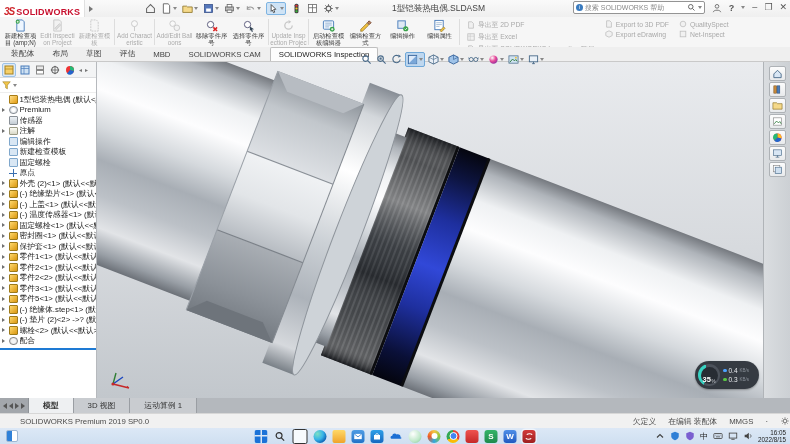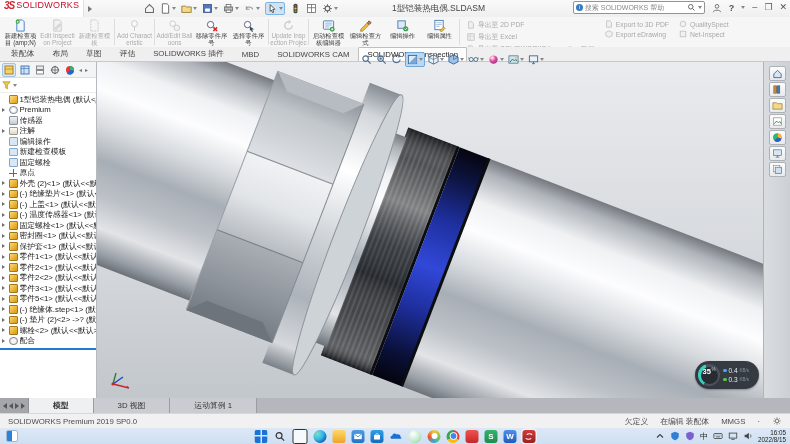--- a/index.html
+++ b/index.html
@@ -3,23 +3,23 @@
 <meta charset="utf-8">
 <style>
   html,body{margin:0;padding:0}
   body{width:790px;height:444px;position:relative;overflow:hidden;
        font-family:"Liberation Sans",sans-serif;background:#fff;font-size:8px;color:#333}
 
   
   .titlebar{position:absolute;left:0;top:0;width:790px;height:17px;
             background:linear-gradient(#fafafa,#efefef);border-bottom:1px solid #e2e2e2;
             display:flex;align-items:center}
-  .logo{display:flex;align-items:flex-start;gap:2px;padding:0 4px;height:100%;background:#fff;border-right:1px solid #e0e0e0}
+  .logo{display:flex;align-items:flex-end;gap:2px;padding:0 4px;height:100%;background:#fff;border-right:1px solid #e0e0e0}
   .logo .dslogo{color:#d0282e;font-weight:bold;font-style:italic;font-size:10px;letter-spacing:-1px}
-  .logo .brand{color:#c8102e;font-weight:normal;font-size:9px;letter-spacing:.2px}
+  .logo .brand{color:#c8102e;font-weight:bold;font-size:9px;letter-spacing:.2px}
   .flyout{width:0;height:0;border-left:4px solid #777;border-top:3px solid transparent;border-bottom:3px solid transparent;margin:0 4px}
   .qat{display:flex;align-items:center;gap:5px;margin-left:48px}
   .qat .qi{display:flex;align-items:center;gap:1px}
   .qat svg{width:11px;height:11px}
   .caret{width:0;height:0;border-top:3px solid #888;border-left:2.5px solid transparent;border-right:2.5px solid transparent}
   .qi.sel{background:#cfe3f5;border:1px solid #7eb4e2;border-radius:2px;padding:0 1px}
   .doc-title{position:absolute;left:392px;top:3px;font-size:8.5px;color:#444}
   .tb-right{position:absolute;right:3px;top:1px;display:flex;align-items:center;gap:7px}
   .searchbox{width:126px;height:11px;border:1px solid #949494;background:#fff;display:flex;align-items:center;gap:2px;padding:0 2px;border-radius:2px}
   .searchbox .sinfo{width:7px;height:7px;border-radius:50%;background:#3a7bbf;color:#fff;font-size:5.5px;line-height:7px;text-align:center;flex:none}
@@ -84,21 +84,21 @@
   .hudi.active{background:#bed7ef;border:1px solid #6ea7d8}
   
   .triad{position:absolute;left:10px;top:308px}
   
   .bubble{position:absolute;left:598px;top:299px;width:64px;height:28px;border-radius:14px;
           background:rgba(41,46,54,.93);display:flex;align-items:center;gap:3px;padding:0 3px;box-sizing:border-box;box-shadow:0 1px 2px rgba(0,0,0,.3)}
   .ring{width:22px;height:22px;border-radius:50%;flex:none;
         background:conic-gradient(from 210deg,#38d2c2 0 130deg,#4c525b 130deg 360deg);
         display:flex;align-items:center;justify-content:center}
   .ring-in{width:17px;height:17px;border-radius:50%;background:#272c33;color:#fff;
-           display:flex;align-items:flex-start;justify-content:center;font-size:7.5px;font-weight:bold}
+           display:flex;align-items:flex-end;justify-content:center;font-size:7.5px;font-weight:bold}
   .ring-in .pct{font-size:4.5px;font-weight:normal;margin-left:.5px;color:#cfd3d8}
   .brows{display:flex;flex-direction:column;gap:2px}
   .brow{display:flex;align-items:center;gap:2px;line-height:7px}
   .bdot{width:3.5px;height:3.5px;border-radius:50%;flex:none}
   .bdot.up{background:#4da3ff}.bdot.down{background:#59c843}
   .bval{color:#e8eaee;font-size:6.5px}
   .bunit{color:#8b929b;font-size:4.5px}
 
   
   .taskpane{position:absolute;right:0;top:62px;width:27px;height:336px;background:linear-gradient(90deg,#dadde0,#ccd0d4);border-left:1px solid #b0b4b8;box-sizing:border-box}
@@ -106,28 +106,28 @@
   .tpbtn{width:17px;height:15px;background:linear-gradient(#fcfcfc,#e8eaec);border:1px solid #aeb2b6;border-radius:2px;
          display:flex;align-items:center;justify-content:center;box-sizing:border-box}
   .tpbtn svg{width:11px;height:11px}
 
   
   .modeltabs{position:absolute;left:0;bottom:31px;width:790px;height:15px;background:#b4b8bd;display:flex;align-items:stretch}
   .mnav{display:flex;align-items:center;gap:2px;background:#a3a7ac;padding:0 3px;border-right:1px solid #8f9398}
   .mnav span{width:0;height:0;border-top:3px solid transparent;border-bottom:3px solid transparent}
   .mnav .l{border-right:4px solid #555}
   .mnav .r{border-left:4px solid #555}
-  .mtab{display:flex;align-items:center;padding:0 24px;font-size:7.8px;color:#333;background:#c9ccd0;border-right:1px solid #9a9ea3}
+  .mtab{display:flex;align-items:center;padding:0 14px;font-size:7.8px;color:#333;background:#c9ccd0;border-right:1px solid #9a9ea3}
   .mtab.active{background:#eef0f2;font-weight:bold}
 
   
   .statusbar{position:absolute;left:0;bottom:16px;width:790px;height:15px;background:#f1f1f1;border-top:1px solid #d7d7d7;
              display:flex;align-items:center;font-size:7.8px;color:#4a4a4a;box-sizing:border-box}
-  .statusbar .sleft{padding-left:8px}
-  .statusbar .sright{margin-left:auto;display:flex;align-items:center;gap:12px;padding-right:8px}
+  .statusbar .sleft{padding-left:20px}
+  .statusbar .sright{margin-left:auto;display:flex;align-items:center;gap:12px;}
 
   
   .taskbar{position:absolute;left:0;bottom:0;width:790px;height:16px;background:linear-gradient(#dce8f6,#cfdff1);display:flex;align-items:center}
   .widget{margin-left:6px;width:12px;height:12px;border-radius:2px;background:linear-gradient(90deg,#2f81d8 50%,#fff 50%);border:1px solid #9fb8d4;box-sizing:border-box}
   .tbicons{position:absolute;left:50%;transform:translateX(-50%);display:flex;align-items:center;gap:6px;height:16px}
   .tbi{width:13px;height:13px;border-radius:3px;position:relative;display:flex;align-items:center;justify-content:center;flex:none}
   .tbi span{color:#fff;font-size:8px;font-weight:bold;line-height:13px}
   .tbi.start{background:linear-gradient(#d8e6f5,#d8e6f5) center/1.5px 100% no-repeat,
              linear-gradient(#d8e6f5,#d8e6f5) center/100% 1.5px no-repeat,#1a72d8;border-radius:2px}
   .tbi.search{background:transparent}
@@ -398,21 +398,20 @@
         </div>
     </div>
   </div>
 </div>
 
 <div class="tabrow">
   <span class="rtab">装配体</span>
   <span class="rtab">布局</span>
   <span class="rtab">草图</span>
   <span class="rtab">评估</span>
-  <span class="rtab">SOLIDWORKS 插件</span>
   <span class="rtab">MBD</span>
   <span class="rtab">SOLIDWORKS CAM</span>
   <span class="rtab active">SOLIDWORKS Inspection</span>
 </div>
 
 <div class="panel">
   <div class="ptabs">
     <span class="ptab active">
         <svg viewBox="0 0 10 10">
           <rect x="1" y="1" width="8" height="8" fill="#f6d069" stroke="#a8821e"></rect>

